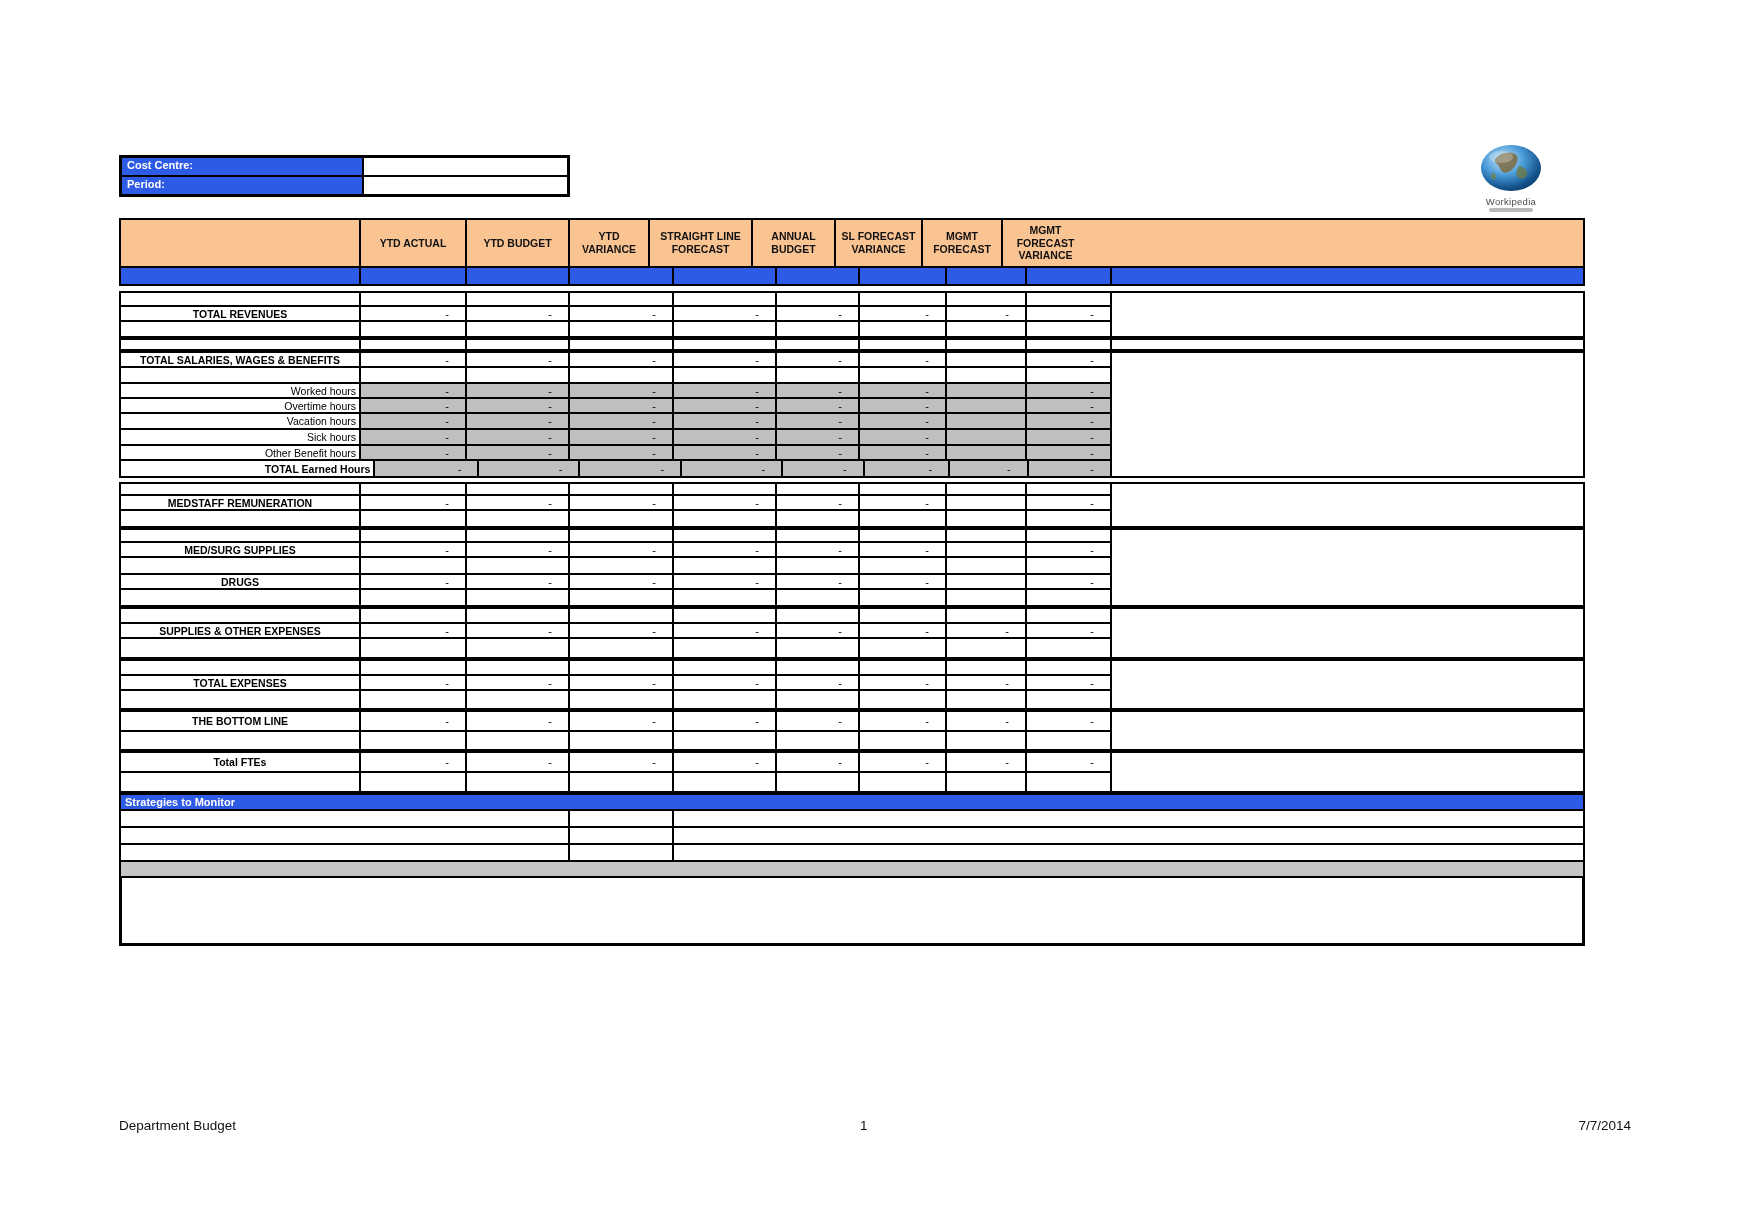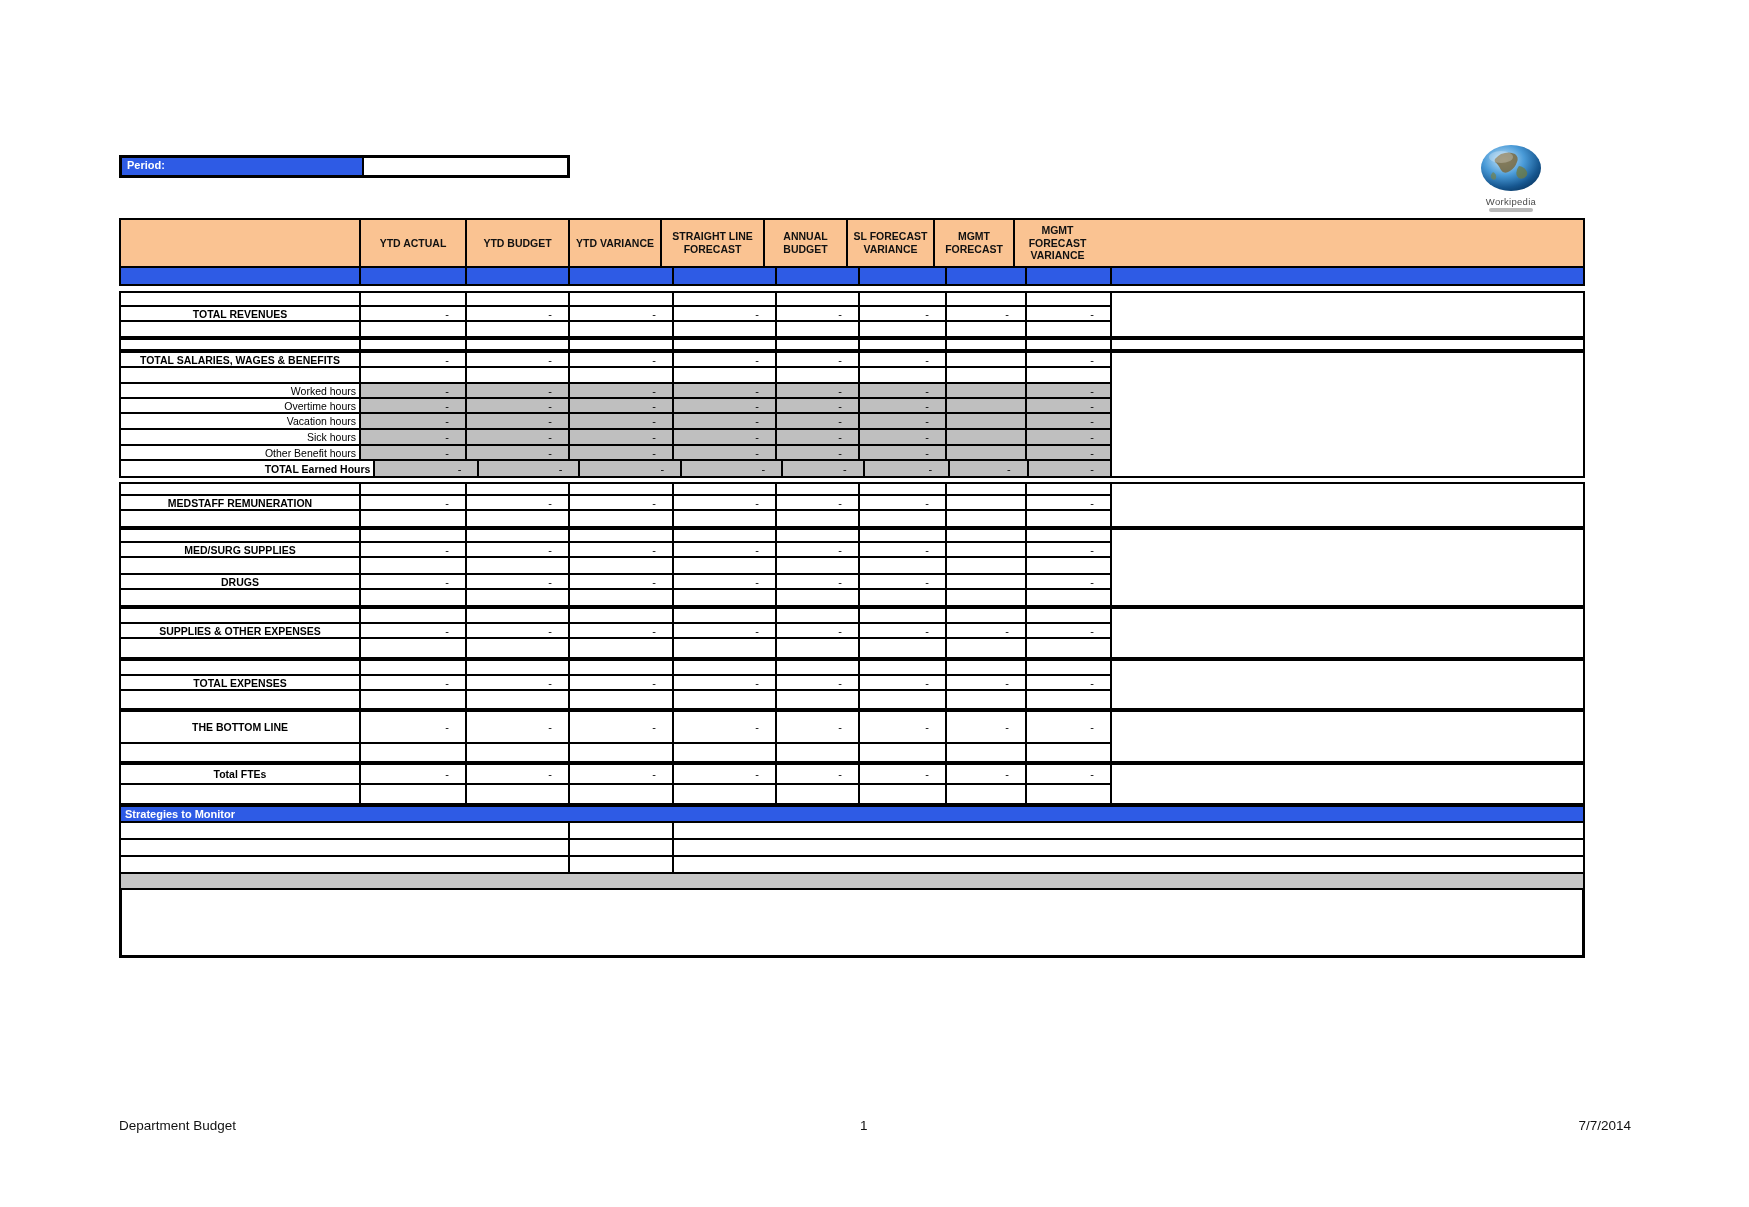--- a/index.html
+++ b/index.html
@@ -56,20 +56,24 @@
   .footer{top:1118px;font-size:13.5px;color:#111;}
   #f-left{left:119px;}
   #f-center{left:860px;}
   #f-right{right:118px;}
 </style>
 </head>
 <body>
 
 <div id="infobox" class="abs">
   <div class="irow">
+    <div class="ilbl">Cost Centre:</div>
+    <div class="ival"></div>
+  </div>
+  <div class="irow">
     <div class="ilbl">Period:</div>
     <div class="ival"></div>
   </div>
 </div>
 
 <div id="logo" class="abs">
   <span>
     <svg width="64" height="50" viewBox="0 0 64 50">
       <defs>
         <radialGradient id="gg" cx="38%" cy="32%" r="75%">
@@ -88,21 +92,21 @@
   </span>
   <div class="lname">Workipedia</div>
   <div class="ltag"></div>
 </div>
 
 <div id="sheet" class="abs">
     <div class="hrow">
       <div class="hcell" style="width: 240px;"></div>
       <div class="hcell" style="width: 106px;">YTD ACTUAL</div>
       <div class="hcell" style="width: 103px;">YTD BUDGET</div>
-      <div class="hcell" style="width: 92px;">YTD VARIANCE</div>
+      <div class="hcell" style="width: 80px;">YTD VARIANCE</div>
       <div class="hcell" style="width: 103px;">STRAIGHT LINE FORECAST</div>
       <div class="hcell" style="width: 83px;">ANNUAL BUDGET</div>
       <div class="hcell" style="width: 87px;">SL FORECAST VARIANCE</div>
       <div class="hcell" style="width: 80px;">MGMT FORECAST</div>
       <div class="hcell" style="width: 85px;">MGMT FORECAST VARIANCE</div>
     </div>
     <div class="bluerow">
       <div class="bcell" style="width: 240px;"></div>
       <div class="bcell" style="width: 106px;"></div>
       <div class="bcell" style="width: 103px;"></div>
@@ -430,21 +434,21 @@
           <div class="dcell" style="width: 83px;"></div>
           <div class="dcell" style="width: 87px;"></div>
           <div class="dcell" style="width: 80px;"></div>
           <div class="dcell" style="width: 85px;"></div>
         </div>
       </div>
       <div class="ccell"></div>
     </div>
     <div class="section">
       <div class="rowswrap">
-        <div class="row" style="height: 32px;">
+        <div class="row" style="height: 20px;">
           <div class="lbl bold">THE BOTTOM LINE</div>
           <div class="dcell" style="width: 106px;">-</div>
           <div class="dcell" style="width: 103px;">-</div>
           <div class="dcell" style="width: 104px;">-</div>
           <div class="dcell" style="width: 103px;">-</div>
           <div class="dcell" style="width: 83px;">-</div>
           <div class="dcell" style="width: 87px;">-</div>
           <div class="dcell" style="width: 80px;">-</div>
           <div class="dcell" style="width: 85px;">-</div>
         </div>

